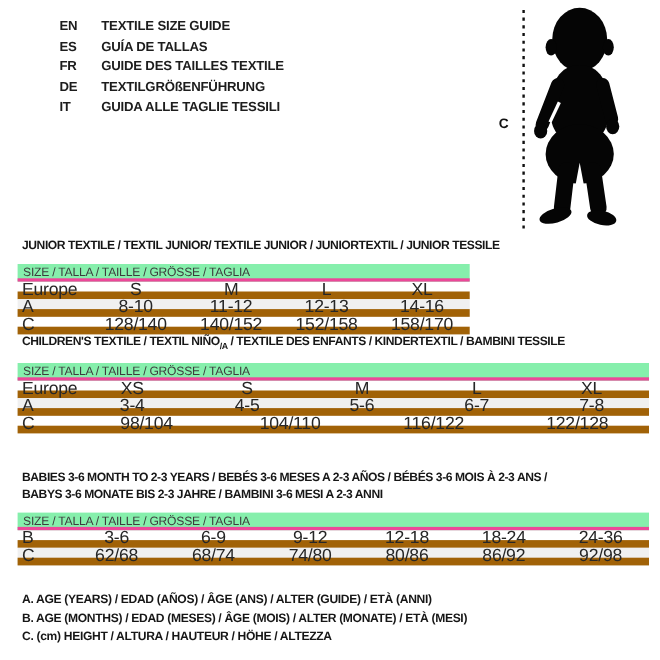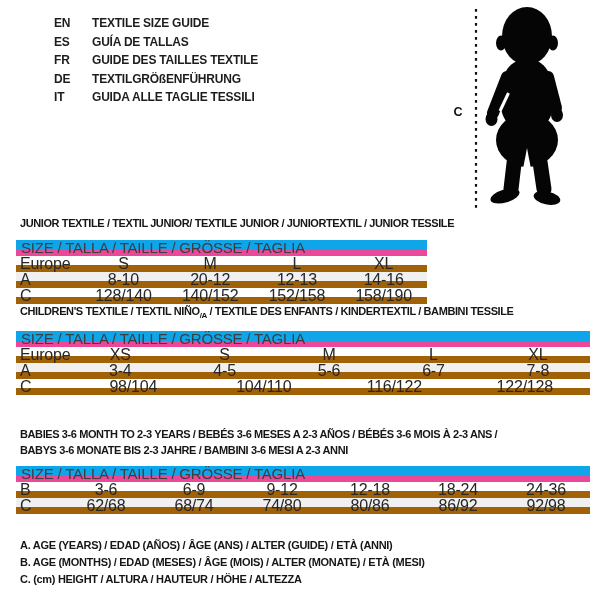--- a/index.html
+++ b/index.html
@@ -13,22 +13,22 @@
   .lang-code{width:38px;}
   
   .figure{position:absolute;left:440px;top:0;width:160px;height:220px;}
   .figure-label{position:absolute;left:450px;top:105px;width:16px;text-align:center;
     font-size:12.5px;font-weight:bold;color:#111;}
   
   .tbl{position:absolute;left:16px;}
   .tbl-title{margin:0 0 0 4px;font-size:11px;font-weight:bold;letter-spacing:-0.4px;white-space:nowrap;color:#161616;}
   .tbl-title sub{font-size:8px;}
   .tbl-title .tline{display:block;line-height:16px;}
-  .size-bar{height:16px;line-height:16px;background:#0ea5e9;border-bottom:6px solid #ec4899;
-    padding-left:5px;font-size:15px;letter-spacing:-0.2px;color:#3d3d3d;box-sizing:border-box;}
+  .size-bar{height:16px;line-height:16px;background:#86efac;border-bottom:3px solid #ec4899;
+    padding-left:5px;font-size:11px;letter-spacing:-0.2px;color:#3d3d3d;box-sizing:border-box;}
   #t1 .size-bar,#t1 .trow{width:411px;}
   #t2 .size-bar,#t2 .trow{width:574px;}
   #t3 .size-bar,#t3 .trow{width:574px;}
   #t1 .size-bar{margin-top:11px;}
   #t2 .size-bar{margin-top:11px;}
   #t3 .size-bar{margin-top:8px;}
   .trow{display:flex;height:16px;line-height:15px;font-size:16px;letter-spacing:-0.2px;
     border-bottom:7px solid #a16207;box-sizing:border-box;color:#272727;}
   .trow.alt{background:#f0f0f0;}
   .tlabel{padding-left:4px;}
@@ -100,30 +100,30 @@
     <div class="trow">
       <span class="tlabel">Europe</span>
       <span class="tcell">S</span>
       <span class="tcell">M</span>
       <span class="tcell">L</span>
       <span class="tcell">XL</span>
     </div>
     <div class="trow alt">
       <span class="tlabel">A</span>
       <span class="tcell">8-10</span>
-      <span class="tcell">20-12</span>
+      <span class="tcell">11-12</span>
       <span class="tcell">12-13</span>
       <span class="tcell">14-16</span>
     </div>
     <div class="trow">
       <span class="tlabel">C</span>
       <span class="tcell">128/140</span>
       <span class="tcell">140/152</span>
       <span class="tcell">152/158</span>
-      <span class="tcell">158/190</span>
+      <span class="tcell">158/170</span>
     </div>
   </section>
 
   <section class="tbl" id="t2" style="top:305px;">
     <h2 class="tbl-title"><span>CHILDREN'S TEXTILE / TEXTIL NIÑO</span><sub>/A</sub><span> / TEXTILE DES ENFANTS / KINDERTEXTIL / BAMBINI TESSILE</span></h2>
     <div class="size-bar">SIZE / TALLA / TAILLE / GRÖSSE / TAGLIA</div>
     <div class="trow">
       <span class="tlabel">Europe</span>
       <span class="tcell">XS</span>
       <span class="tcell">S</span>

